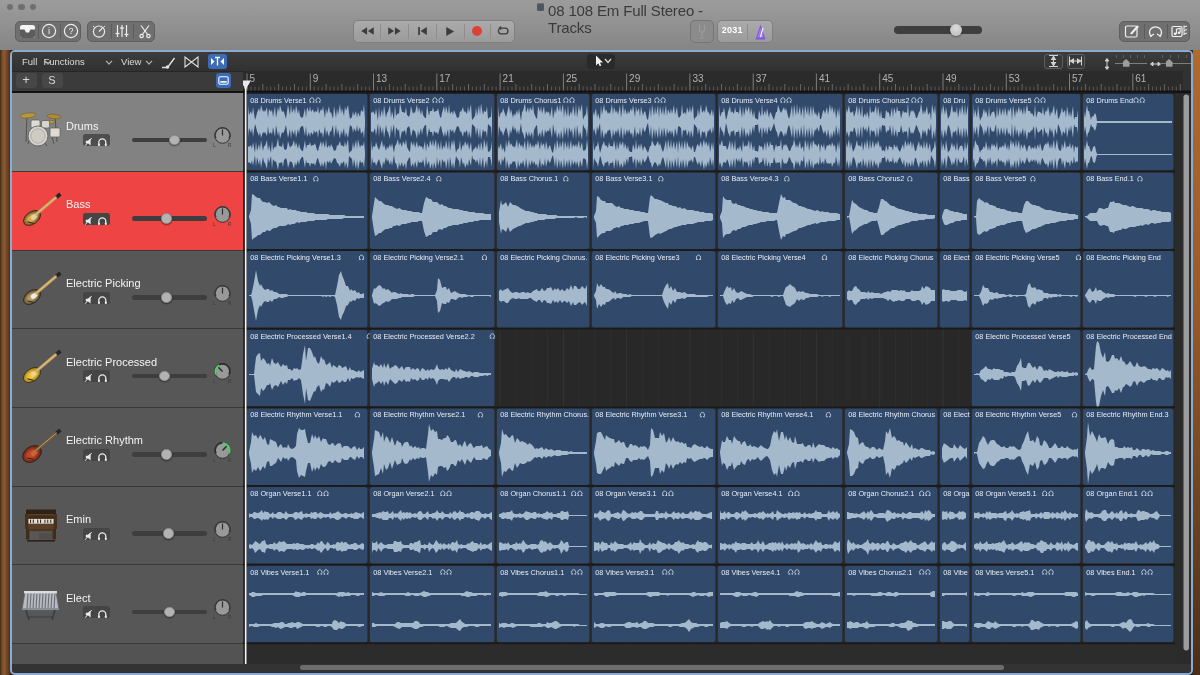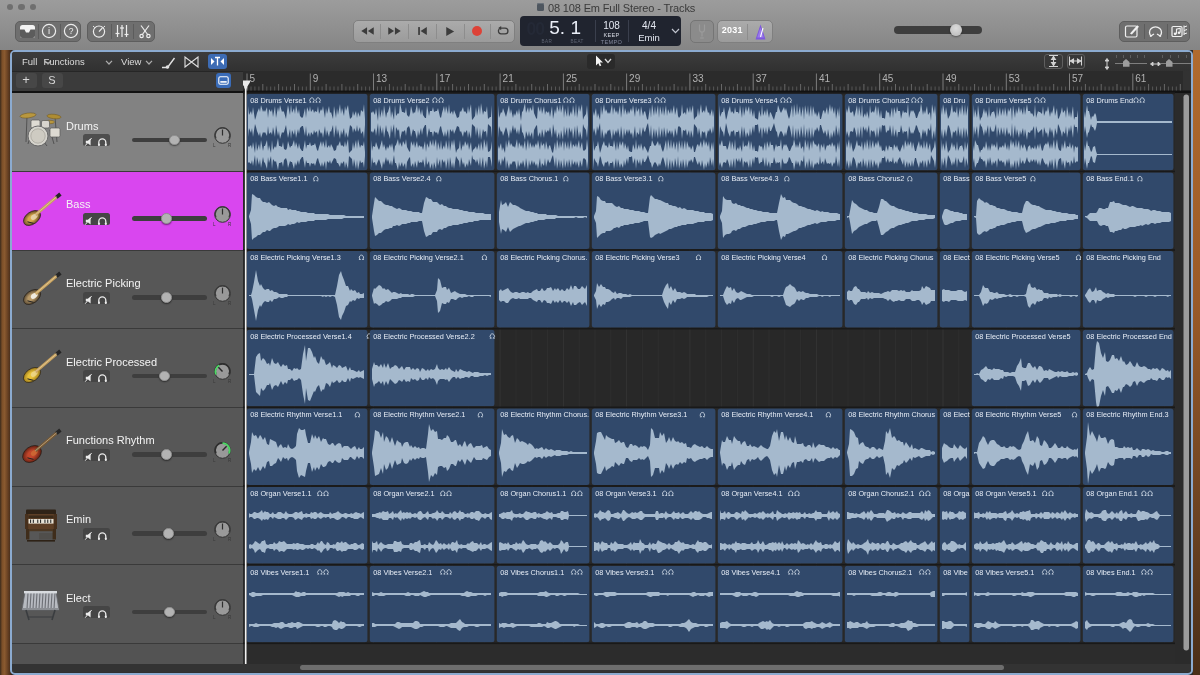--- a/index.html
+++ b/index.html
@@ -1,21 +1,21 @@
 <!DOCTYPE html>
 <html><head><meta charset="utf-8"><style>
 * { margin:0; padding:0; box-sizing:border-box; }
 html,body { width:1200px; height:675px; overflow:hidden; font-family:"Liberation Sans",sans-serif; }
 #stage { position:relative; width:1200px; height:675px; background:#2a2a2a; }
 
 #topbar { position:absolute; left:0; top:0; width:1200px; height:50px;
   background:linear-gradient(#9c9c9c,#929292 45%,#858585); }
 .tl { position:absolute; top:3.6px; width:6.8px; height:6.8px; border-radius:50%; background:#6f6f6f; }
 .ticon { position:absolute; left:536.5px; top:3px; width:7.5px; height:7.5px; border-radius:1.5px; background:#4e565f; box-shadow:inset 0 1px 0 #6a727b; }
-.title { position:absolute; left:548px; top:2px; width:200px; font-size:11px; letter-spacing:-0.15px; color:#3a3a3a; }
+.title { position:absolute; left:548px; top:2px; width:200px; font-size:15px; letter-spacing:-0.15px; color:#3a3a3a; }
 .grp { position:absolute; top:20.5px; height:21px; background:#6f6f6f; border-radius:5px; border:1px solid #5e5e5e; }
 .gseg { position:absolute; top:0; height:19px; display:flex; align-items:center; justify-content:center; }
 .gsep { position:absolute; top:2px; width:1px; height:15px; background:#5c5c5c; }
 .transport { position:absolute; left:353px; top:20px; width:161.5px; height:22.5px; background:linear-gradient(#ababab,#9b9b9b); border-radius:5px; border:1px solid #7f7f7f; }
 .tseg { position:absolute; top:0; height:20.5px; display:flex; align-items:center; justify-content:center; }
 .tsep { position:absolute; top:3px; width:1px; height:14.5px; background:#8d8d8d; }
 .lcd { position:absolute; left:519.5px; top:16px; width:161.5px; height:29.5px; background:#20242f; border-radius:4px; }
 .ghost { position:absolute; left:7px; top:2.5px; font-size:17.5px; font-weight:bold; color:#242936; letter-spacing:-1px; }
 .big { position:absolute; left:0; top:1px; width:61.5px; text-align:right; font-size:19px; color:#eaeef7; }
 .lbl { position:absolute; top:22.5px; font-size:4.6px; color:#5d6371; letter-spacing:0.4px; }
@@ -169,36 +169,20 @@
           </svg>
         </div>
         <div class="tsep" style="left:136.0px"></div>
         <div class="tseg" style="left:136.0px;width:25.5px">
           <svg width="14" height="12" viewBox="0 0 17 14">
             <path d="M 4.5 3.5 L 11 3.5 A 3.5 3.5 0 0 1 11 10.5 L 6 10.5 A 3.5 3.5 0 0 1 4 4.5" stroke="#3c3c3c" stroke-width="1.6" fill="none"></path>
             <polygon points="6.3,0.9 6.3,6.1 2.8,3.5" fill="#3c3c3c"></polygon>
           </svg>
         </div>
       </div>
-      <div class="lcd">
-<div class="ghost">00</div>
-        <div class="big">5. 1</div>
-<div class="lbl" style="left:22px">BAR</div>
-        <div class="lbl" style="left:51px">BEAT</div>
-<div class="ldiv" style="left:75.5px"></div>
-<div class="l108">108</div>
-        <div class="lkeep">KEEP</div>
-        <div class="ltempo">TEMPO</div>
-<div class="ldiv" style="left:108.5px"></div>
-<div class="lsig">4/4</div>
-        <div class="lkey">Emin</div>
-<svg class="lchev" width="9" height="6" viewBox="0 0 9 6">
-          <path d="M1 1 L4.5 4.6 L8 1" stroke="#c2c6d0" stroke-width="1.2" fill="none"></path>
-        </svg>
-</div>
       <div class="tuner">
         <svg width="12" height="17" viewBox="0 0 12 17">
           <g stroke="#9b9b9b" stroke-width="1.2" fill="none">
             <path d="M 3.5 1.5 L 3.5 6.5 A 2.5 2.5 0 0 0 8.5 6.5 L 8.5 1.5"></path>
             <line x1="6" y1="9" x2="6" y2="13.5"></line>
             <line x1="4.2" y1="15" x2="7.8" y2="15"></line>
           </g>
         </svg>
       </div>
       <div class="cnt">
@@ -276,21 +260,21 @@
           <div class="vtrack"></div>
           <div class="vknob" style="left:157.8px"></div>
           <div class="pknob"><svg width="19" height="19" viewBox="0 0 19 19">
 <circle cx="9.5" cy="9.5" r="7.8" fill="#999999" stroke="#333333" stroke-width="1"></circle>
 <path d="M 3.0 12.5 A 7.3 7.3 0 1 1 16.0 12.5" fill="none" stroke="#3a3a3a" stroke-width="1.2"></path>
               <line x1="9.5" y1="9.5" x2="9.5" y2="3.6" stroke="#2e2e2e" stroke-width="1.2"></line>
 </svg></div>
           <div class="plr">L</div>
           <div class="prr">R</div>
         </div>
-        <div class="trk" style="top:120.4px;background:#d946ef">
+        <div class="trk" style="top:120.4px;background:#ef4444">
           <div class="tico"><svg width="44" height="44" viewBox="0 0 44 44">
 <defs>
                 <radialGradient id="gb_d9a94e" cx="0.48" cy="0.5" r="0.68">
 <stop offset="0.3" stop-color="#d9a94e"></stop>
                   <stop offset="0.95" stop-color="#2e1f10"></stop>
                 </radialGradient>
               </defs>
 <ellipse cx="13" cy="31" rx="9.6" ry="6.1" transform="rotate(-36 13 31)" fill="url(#gb_d9a94e)" stroke="#1e1812" stroke-width="0.6"></ellipse>
 <ellipse cx="15.2" cy="29.8" rx="3.8" ry="2.4" transform="rotate(-36 15.2 29.8)" fill="#e8ddc2" opacity="0.75"></ellipse>
 <polygon points="15.5,26.8 37.0,8.6 38.9,10.8 17.4,29.0" fill="#c9a25c"></polygon>
@@ -394,21 +378,21 @@
                   <stop offset="0.95" stop-color="#380e06"></stop>
                 </radialGradient>
               </defs>
 <ellipse cx="13" cy="31" rx="10.3" ry="7.4" transform="rotate(-36 13 31)" fill="url(#gb_c2462cw)" stroke="#1e1812" stroke-width="0.6"></ellipse>
 <ellipse cx="15.2" cy="29.8" rx="3.8" ry="2.4" transform="rotate(-36 15.2 29.8)" fill="#d8843a" opacity="0.5"></ellipse>
 <polygon points="15.5,26.8 37.0,8.6 38.9,10.8 17.4,29.0" fill="#7a5a32"></polygon>
 <polygon points="36.2,9.0 40.2,5.6 42.6,8.4 38.6,11.8" fill="#262626"></polygon>
 <line x1="16.2" y1="27.9" x2="38.0" y2="9.5" stroke="#f5edd6" stroke-width="0.5" opacity="0.9"></line>
 <line x1="8.5" y1="34.8" x2="14.5" y2="36.4" stroke="#222" stroke-width="1.0"></line>
 </svg></div>
-          <div class="tname">Functions Rhythm</div>
+          <div class="tname">Electric Rhythm</div>
           <div class="ms" style="background:#454545">
 <svg width="27" height="12" viewBox="0 0 27 12">
 <polygon points="2.8,4.8 4.8,4.8 7.6,2.5 7.6,9.5 4.8,7.2 2.8,7.2" fill="#ebebeb"></polygon>
 <line x1="2.2" y1="9.7" x2="8.6" y2="2.1" stroke="#ebebeb" stroke-width="1"></line>
 <path d="M 15.8 9.6 L 15.8 6.4 A 3.5 3.5 0 0 1 22.8 6.4 L 22.8 9.6" fill="none" stroke="#ebebeb" stroke-width="1.3"></path>
 <rect x="15.1" y="7.4" width="1.8" height="2.7" rx="0.8" fill="#ebebeb"></rect>
 <rect x="21.9" y="7.4" width="1.8" height="2.7" rx="0.8" fill="#ebebeb"></rect>
 </svg></div>
           <div class="vtrack"></div>
           <div class="vknob" style="left:149.8px"></div>

